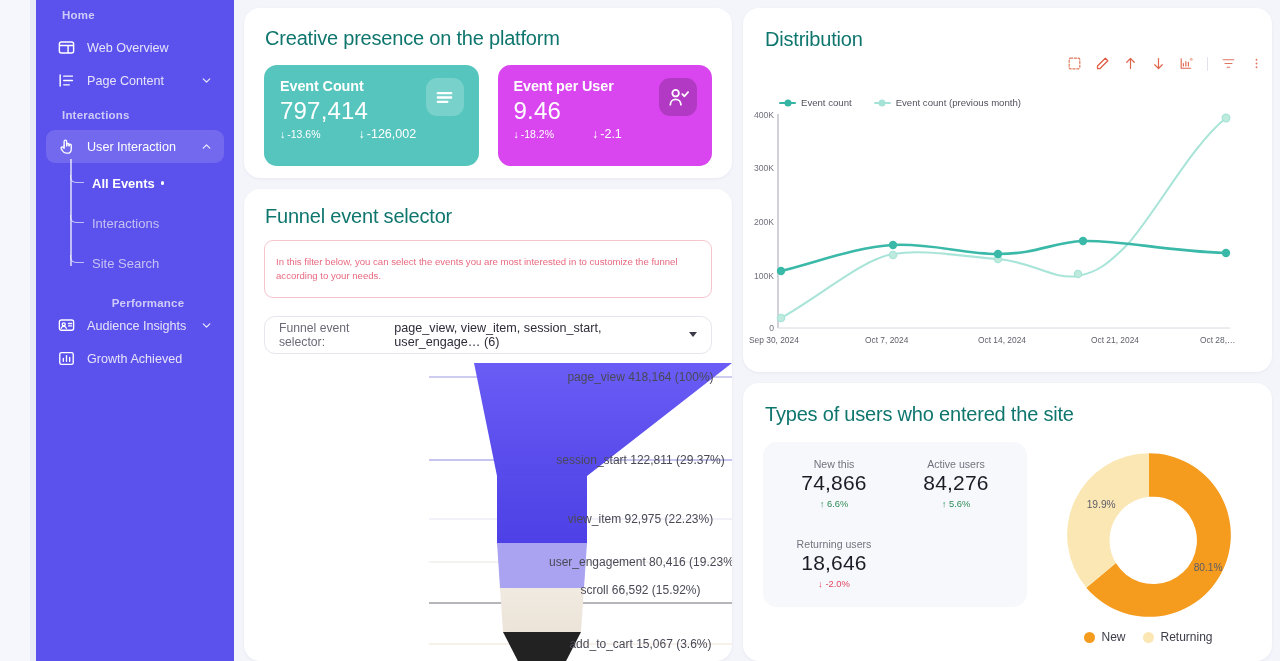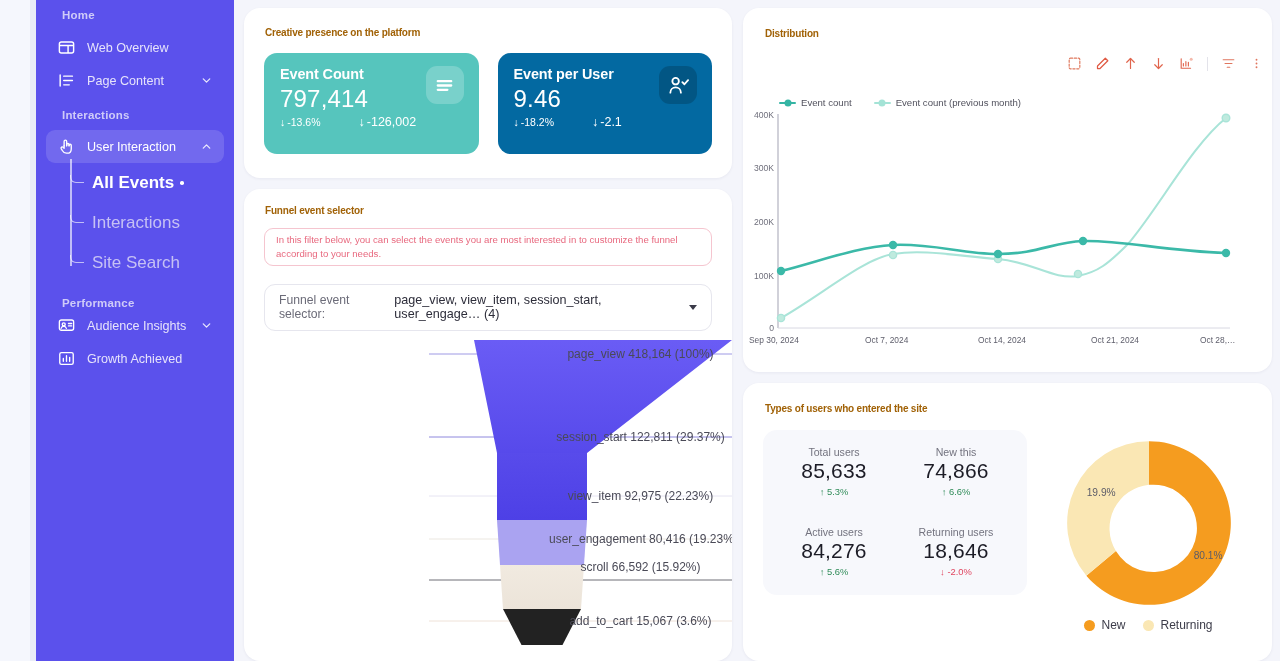--- a/index.html
+++ b/index.html
@@ -43,62 +43,62 @@
     position: absolute; left: 0; top: -4px; width: 1.5px; bottom: 17px;
     background: rgba(255,255,255,.62);
   }
   .sub-item { position: relative; display: flex; align-items: center; height: 40px; padding-left: 22px; cursor: pointer; }
   .sub-item .elbow {
     position: absolute; left: 0; top: 50%; width: 14px; height: 8px;
     border-left: 1.5px solid rgba(255,255,255,.62);
     border-bottom: 1.5px solid rgba(255,255,255,.62);
     border-bottom-left-radius: 6px; transform: translateY(-8px);
   }
-  .sub-label { font-size: 17px; color: #c6c1f4; white-space: nowrap; }
+  .sub-label { font-size: 13px; color: #c6c1f4; white-space: nowrap; }
   .sub-item.active .sub-label { color: #ffffff; font-weight: bold; }
   .dot { display: inline-block; width: 3.5px; height: 3.5px; border-radius: 50%; background: #fff; margin-left: 6px; vertical-align: middle; }
 
   
   .main { flex: 1; height: 661px; padding: 8px 8px 0 10px; display: flex; gap: 11px; overflow: hidden; background: #f4f5fb; }
   .col { display: flex; flex-direction: column; gap: 11px; }
   .col-left { width: 488px; flex: 0 0 488px; }
   .col-right { flex: 1; }
 
   .card { background: #ffffff; border-radius: 16px; box-shadow: 0 1px 3px rgba(30,30,80,.06); position: relative; overflow: hidden; }
-  .card-title { font-size: 10px; font-weight: bold; color: #a16207; letter-spacing: -.2px; }
+  .card-title { font-size: 20px; font-weight: normal; color: #0f766e; letter-spacing: -.2px; }
 
   
   .kpi-wrap { display: flex; gap: 19px; padding: 0 20px; }
   .kpi {
     flex: 1; height: 101px; border-radius: 13px; position: relative;
     padding: 13px 16px 0 16px; color: #fff;
   }
   .kpi.teal { background: #56c5bd; }
-  .kpi.dark { background: #0369a1; }
+  .kpi.dark { background: #d946ef; }
   .kpi-name { font-size: 14.4px; font-weight: bold; letter-spacing: -.1px; }
   .kpi-value { font-size: 24px; font-weight: 300; margin-top: 3px; letter-spacing: .2px; }
   .kpi-foot { display: flex; align-items: center; margin-top: 2px; }
   .kpi-delta { font-size: 10.5px; display: flex; align-items: center; gap: 2px; }
   .kpi-delta.right { margin-left: 38px; font-size: 12.5px; }
   .kpi-badge {
     position: absolute; right: 15px; top: 13px; width: 38px; height: 38px; border-radius: 11px;
     display: flex; align-items: center; justify-content: center;
   }
   .kpi.teal .kpi-badge { background: rgba(255,255,255,.21); }
   .kpi.dark .kpi-badge { background: rgba(0,0,0,.18); }
   .kpi-badge svg { width: 23px; height: 23px; display: block; }
 
   
   .notice {
     margin: 0 20px; border: 1px solid #f5c5cf; border-radius: 9px;
-    padding: 4px 11px; color: #e8697f; font-size: 9.6px; line-height: 1.45;
+    padding: 14px 11px; color: #e8697f; font-size: 9.6px; line-height: 1.45;
   }
   .selector {
     margin: 0 20px; border: 1px solid #e6e6ee; border-radius: 11px;
-    height: 47px; display: flex; align-items: center; padding: 0 14px;
+    height: 38px; display: flex; align-items: center; padding: 0 14px;
     font-size: 12.2px; color: #6b6b78; cursor: pointer;
   }
   .selector b { color: #2d2d3a; font-weight: normal; font-size: 12.6px; }
   .selector .caret { margin-left: auto; width: 0; height: 0; border-left: 4.5px solid transparent; border-right: 4.5px solid transparent; border-top: 5px solid #3a3a48; }
 
   
   .funnel-area { position: relative; height: 310px; margin-top: 4px; }
   .funnel-area svg { position: absolute; left: 0; top: 0; }
   .f-label {
     position: absolute; right: 0; font-size: 12px; color: #4a4a57;
@@ -199,21 +199,21 @@
         <span class="sub-label">Interactions</span>
       </div>
 
       <div class="sub-item">
         <span class="elbow"></span>
         <span class="sub-label">Site Search</span>
       </div>
     </div>
 
 
-    <div class="nav-section-label" style="margin-top:14px;">Performance</div>
+    <div class="nav-section-label" style="margin-top:14px;text-align:center;">Performance</div>
 
 
     <div class="nav-item">
       <span class="ico">
         <svg viewBox="0 0 24 24" fill="none" stroke="#ffffff" stroke-width="1.7" stroke-linecap="round" stroke-linejoin="round">
             <rect x="3" y="5" width="18" height="13" rx="2.5"></rect>
             <circle cx="8.5" cy="10.5" r="1.9"></circle>
             <path d="M5.2 15.6c.5-1.6 1.8-2.4 3.3-2.4s2.8.8 3.3 2.4"></path>
             <path d="M14.5 9.5h4M14.5 12.5h4"></path>
           </svg>
@@ -291,21 +291,21 @@
         </div>
       </div>
 
       <div class="card" style="flex:1;">
         <div class="card-title" style="padding:16px 0 12px 21px;">Funnel event selector</div>
 
         <div class="notice">In this filter below, you can select the events you are most interested in to customize the funnel according to your needs.</div>
 
         <div class="selector" style="margin-top:18px;">
           <span>Funnel event selector:</span>&nbsp;
-          <b>page_view, view_item, session_start, user_engage… (4)</b>
+          <b>page_view, view_item, session_start, user_engage… (6)</b>
           <span class="caret"></span>
         </div>
 
         <div class="funnel-area">
           <svg width="488" height="310" viewBox="0 0 488 310">
             <defs>
               <linearGradient id="gTop" x1="0" y1="0" x2="0" y2="1">
                 <stop offset="0%" stop-color="#6a5cf5"></stop>
                   <stop offset="100%" stop-color="#5548ea"></stop>
               </linearGradient>
@@ -462,25 +462,20 @@
         </svg>
       </div>
 
       <div class="card" style="flex:1;">
         <div class="card-title" style="padding:20px 0 16px 22px;">Types of users who entered the site</div>
 
         <div style="display:flex; padding:0 14px 0 20px; gap:12px; align-items:flex-start;">
 
           <div class="users-stats" style="width:264px;">
             <div class="stat">
-              <div class="stat-label">Total users</div>
-              <div class="stat-value">85,633</div>
-              <div class="stat-delta up">↑&nbsp;<span>5.3%</span></div>
-            </div>
-            <div class="stat">
               <div class="stat-label">New this</div>
               <div class="stat-value">74,866</div>
               <div class="stat-delta up">↑&nbsp;<span>6.6%</span></div>
             </div>
             <div class="stat">
               <div class="stat-label">Active users</div>
               <div class="stat-value">84,276</div>
               <div class="stat-delta up">↑&nbsp;<span>5.6%</span></div>
             </div>
             <div class="stat">

